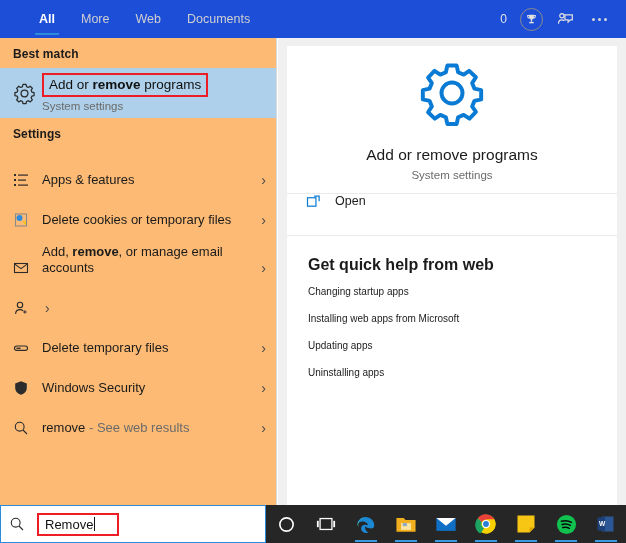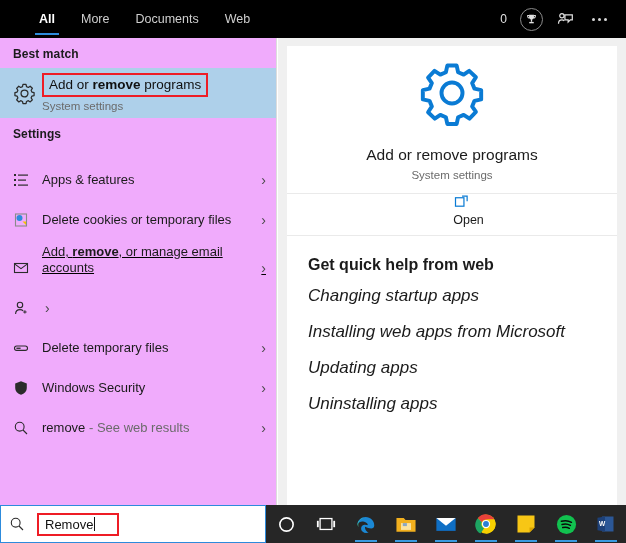--- a/index.html
+++ b/index.html
@@ -6,21 +6,21 @@
   html, body {
     width: 626px; height: 543px;
     font-family: "Liberation Sans", sans-serif;
     overflow: hidden; background: #ffffff;
   }
   #app { position: relative; width: 626px; height: 543px; }
 
   
   .header {
     position: absolute; left: 0; top: 0; width: 626px; height: 38px;
-    background: #000000; display: flex; align-items: flex-start;
+    background: #1d4ed8; display: flex; align-items: flex-start;
   }
   .tabs { display: flex; align-items: center; height: 38px; margin-left: 26px; }
   .tab {
     position: relative; height: 38px; display: flex; align-items: center;
     padding: 0 13px; color: #cfcfcf; font-size: 12.5px; cursor: default;
     white-space: nowrap;
   }
   .tab.active { color: #ffffff; font-weight: bold; }
   .tab.active::after {
     content: ""; position: absolute; left: 9px; right: 9px; bottom: 3px;
@@ -45,21 +45,21 @@
   .header-btn {
     width: 34px; height: 38px; display: flex; align-items: center;
     justify-content: center;
   }
   .dots { display: flex; gap: 3px; }
   .dots i { width: 3px; height: 3px; border-radius: 50%; background: #d8d8d8; display: block; }
 
   
   .left-panel {
     position: absolute; left: 0; top: 38px; width: 277px; height: 467px;
-    background: #f0abfc; border-right: 1px solid #dcdcdc; overflow: hidden;
+    background: #fdba74; border-right: 1px solid #dcdcdc; overflow: hidden;
   }
   .section-head {
     font-size: 12px; font-weight: bold; color: #1b1b1b;
     padding: 9px 0 7px 13px; letter-spacing: .1px;
   }
   .res-row {
     position: relative; display: flex; align-items: flex-end;
     min-height: 40px; padding: 0 10px 0 13px; cursor: default;
   }
   .res-row .ic {
@@ -92,30 +92,30 @@
   }
   .card { background: #ffffff; width: 100%; height: 459px; }
   .card-hero {
     height: 148px; display: flex; flex-direction: column;
     align-items: center; justify-content: center;
     border-bottom: 1px solid #eaeaea;
   }
   .hero-title { font-size: 15.5px; color: #1b1b1b; margin-top: 14px; }
   .hero-sub { font-size: 11.5px; color: #6b6b6b; margin-top: 5px; }
   .open-row {
-    display: flex; align-items: center; height: 42px; padding-left: 19px;
-    border-bottom: 1px solid #eaeaea; cursor: default; flex-direction: column;
+    display: flex; height: 42px; padding-left: 19px;
+    border-bottom: 1px solid #eaeaea; cursor: default;
   }
   .open-label { font-size: 12.5px; color: #1b1b1b; margin-left: 14px; }
   .help-head {
     font-size: 16px; font-weight: bold; color: #1b1b1b;
     padding: 20px 0 4px 21px;
   }
   .help-link {
-    font-size: 17px; color: #1b1b1b; padding: 8px 0 8px 21px; cursor: default; font-style: italic;
+    font-size: 10px; color: #1b1b1b; padding: 8px 0 8px 21px; cursor: default;
   }
 
   
   .taskbar {
     position: absolute; left: 0; top: 505px; width: 626px; height: 38px;
     background: #262626; display: flex; align-items: center;
   }
   .searchbox {
     width: 277px; height: 38px; background: #ffffff;
     border: 1px solid #2d8bdc; display: flex; align-items: center;
@@ -148,24 +148,24 @@
 
   <div class="header">
     <div class="tabs">
       <div class="tab active">
         <span>All</span>
       </div>
       <div class="tab">
         <span>More</span>
       </div>
       <div class="tab">
+        <span>Web</span>
+      </div>
+      <div class="tab">
         <span>Documents</span>
-      </div>
-      <div class="tab">
-        <span>Web</span>
       </div>
     </div>
 
     <div class="header-right">
       <span class="rewards-count">0</span>
       <div class="header-btn">
         <div class="rewards-circle">
           <svg width="13" height="13" viewBox="0 0 16 16">
             <path class="hicon-f" d="M5 2h6v3.2a3 3 0 0 1-6 0z"></path>
             <rect class="hicon-f" x="7.2" y="7.6" width="1.6" height="3.2"></rect>
@@ -230,21 +230,21 @@
         <svg width="16" height="16" viewBox="0 0 16 16">
           <rect x="2.5" y="2" width="11" height="12" fill="none" stroke="#8a8a8a" stroke-width="1.1"></rect>
           <circle cx="6.5" cy="6" r="3" fill="#2d8bdc"></circle>
           <path d="M9.5 9.5h3.5v3.5z" fill="#f2c300"></path>
         </svg>
       </span>
       <div class="res-text"><span>Delete cookies or temporary files</span></div>
       <span class="chev">›</span>
     </div>
 
-    <div class="res-row" style="min-height:48px;text-decoration:underline;">
+    <div class="res-row" style="min-height:48px;">
       <span class="ic">
         <svg width="16" height="16" viewBox="0 0 16 16">
           <rect x="1.5" y="3.5" width="13" height="9" fill="none" stroke="#2b2b2b" stroke-width="1.1"></rect>
           <path d="M1.5 3.9 8 8.6l6.5-4.7" fill="none" stroke="#2b2b2b" stroke-width="1.1"></path>
         </svg>
       </span>
       <div class="res-text"><span>Add, </span><b>remove</b><span>, or manage email accounts</span></div>
       <span class="chev">›</span>
     </div>
 

